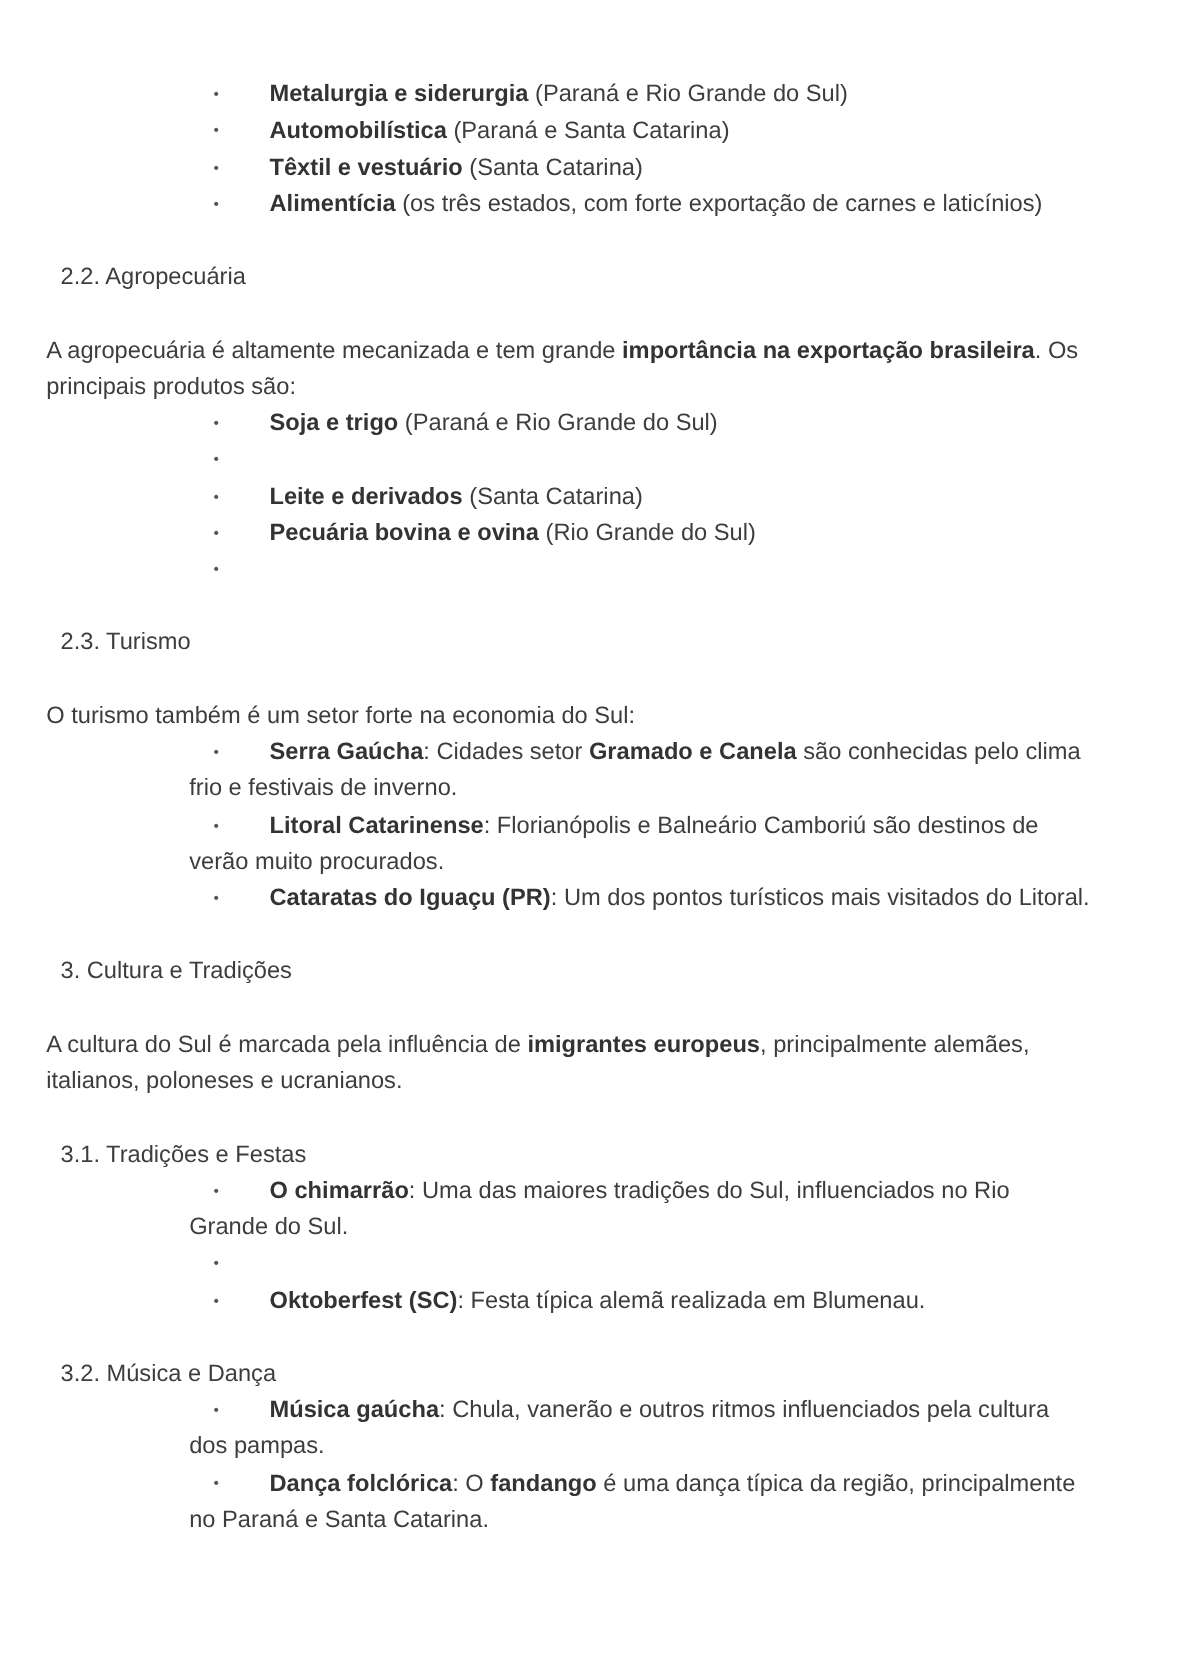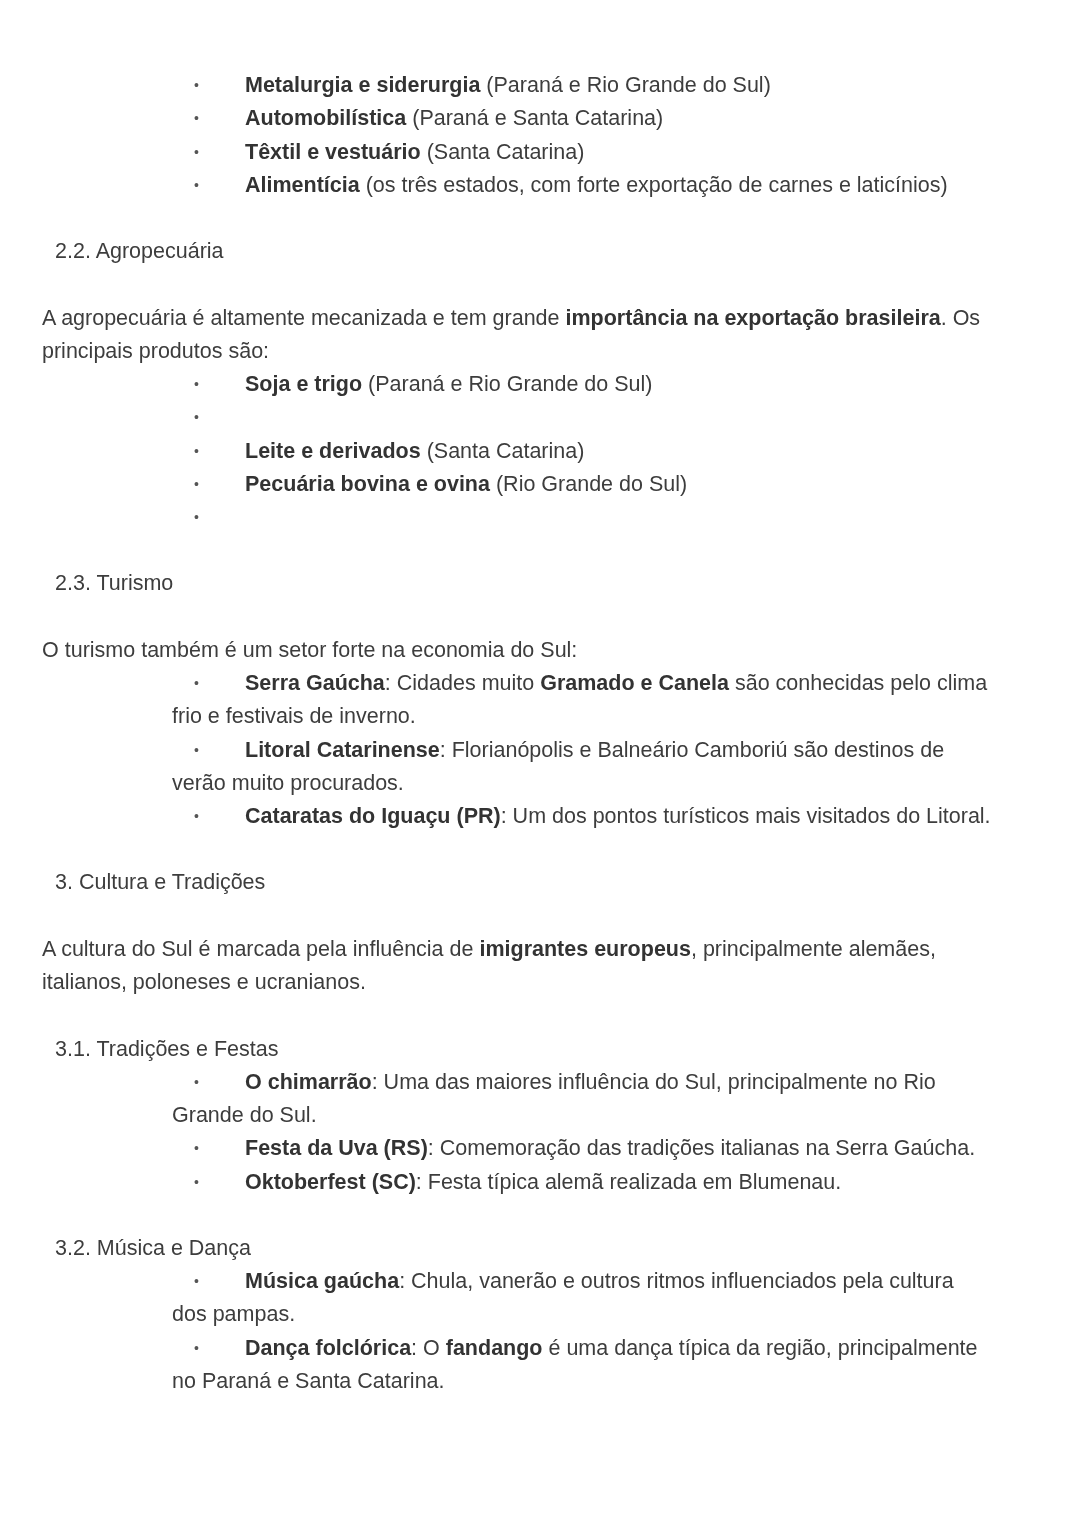--- a/index.html
+++ b/index.html
@@ -56,46 +56,45 @@
   <span class="bullet-text"><b>Pecuária bovina e ovina</b><span> (Rio Grande do Sul)</span></span>
 </div>
 <div class="line" style="top:501px;width:1080px">
   <span class="bullet-dot">•</span>
 </div>
 
 <div class="line heading" style="top:567px">2.3. Turismo</div>
 <div class="line para" style="top:634px">O turismo também é um setor forte na economia do Sul:</div>
 <div class="line" style="top:667px;width:1080px">
   <span class="bullet-dot">•</span>
-  <span class="bullet-text"><b>Serra Gaúcha</b><span>: Cidades muito </span><b>Gramado e Canela</b><span> são conhecidas pelo clima</span></span>
+  <span class="bullet-text"><b>Serra Gaúcha</b><span>: Cidades setor </span><b>Gramado e Canela</b><span> são conhecidas pelo clima</span></span>
 </div>
 <div class="line cont" style="top:700px">frio e festivais de inverno.</div>
 <div class="line" style="top:734px;width:1080px">
   <span class="bullet-dot">•</span>
   <span class="bullet-text"><b>Litoral Catarinense</b><span>: Florianópolis e Balneário Camboriú são destinos de</span></span>
 </div>
 <div class="line cont" style="top:767px">verão muito procurados.</div>
 <div class="line" style="top:800px;width:1080px">
   <span class="bullet-dot">•</span>
   <span class="bullet-text"><b>Cataratas do Iguaçu (PR)</b><span>: Um dos pontos turísticos mais visitados do Litoral.</span></span>
 </div>
 
 <div class="line heading" style="top:866px">3. Cultura e Tradições</div>
 <div class="line para" style="top:933px"><span>A cultura do Sul é marcada pela influência de </span><b>imigrantes europeus</b><span>, principalmente alemães,</span></div>
 <div class="line para" style="top:966px">italianos, poloneses e ucranianos.</div>
 
 <div class="line heading" style="top:1033px">3.1. Tradições e Festas</div>
 <div class="line" style="top:1066px;width:1080px">
   <span class="bullet-dot">•</span>
-  <span class="bullet-text"><b>O chimarrão</b><span>: Uma das maiores influência do Sul, principalmente no Rio</span></span>
+  <span class="bullet-text"><b>O chimarrão</b><span>: Uma das maiores tradições do Sul, influenciados no Rio</span></span>
 </div>
 <div class="line cont" style="top:1099px">Grande do Sul.</div>
 <div class="line" style="top:1132px;width:1080px">
   <span class="bullet-dot">•</span>
-  <span class="bullet-text"><b>Festa da Uva (RS)</b><span>: Comemoração das tradições italianas na Serra Gaúcha.</span></span>
 </div>
 <div class="line" style="top:1166px;width:1080px">
   <span class="bullet-dot">•</span>
   <span class="bullet-text"><b>Oktoberfest (SC)</b><span>: Festa típica alemã realizada em Blumenau.</span></span>
 </div>
 
 <div class="line heading" style="top:1232px">3.2. Música e Dança</div>
 <div class="line" style="top:1265px;width:1080px">
   <span class="bullet-dot">•</span>
   <span class="bullet-text"><b>Música gaúcha</b><span>: Chula, vanerão e outros ritmos influenciados pela cultura</span></span>

